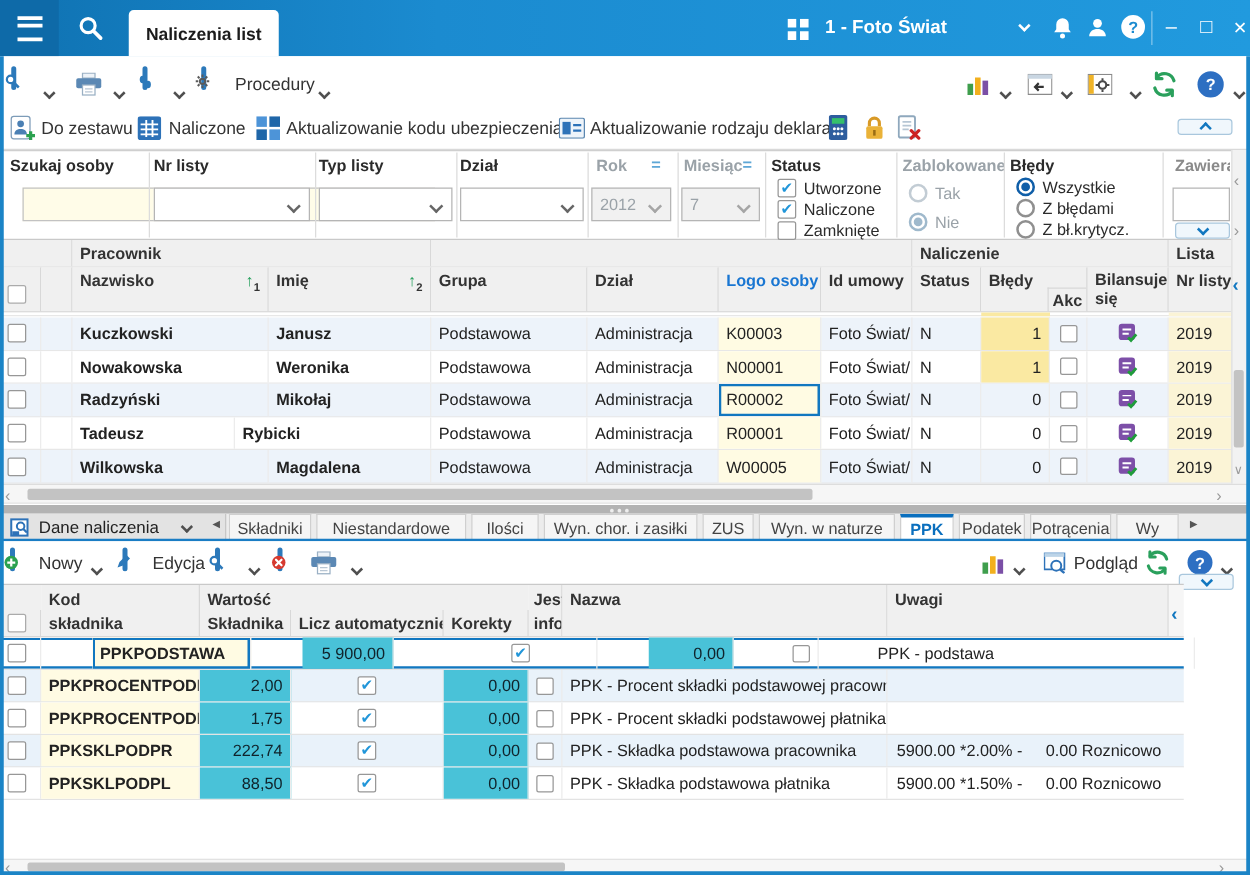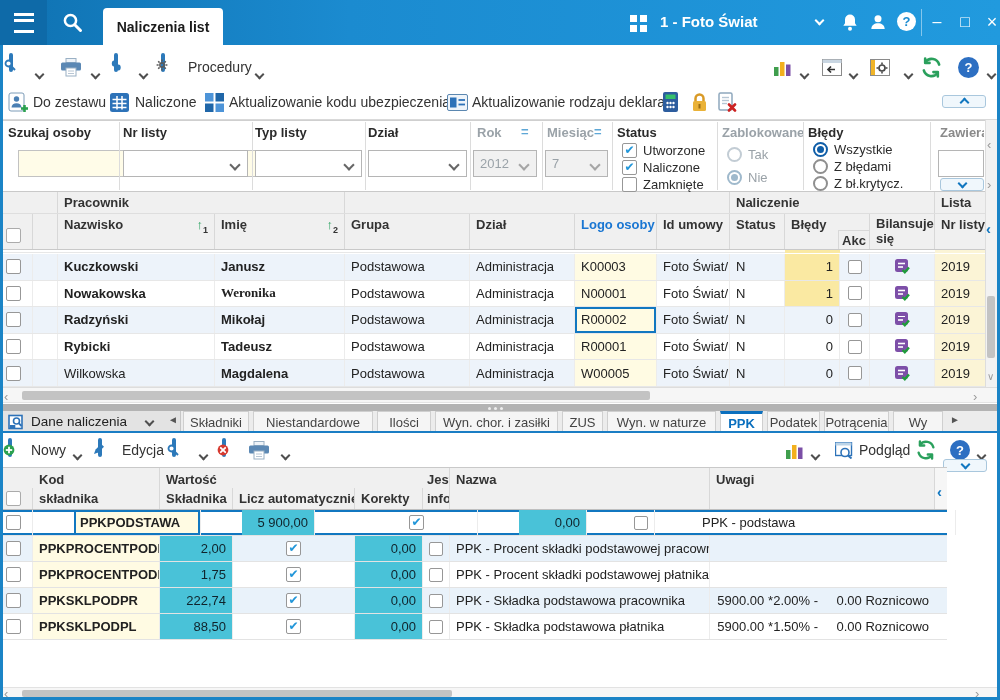--- a/index.html
+++ b/index.html
@@ -457,21 +457,21 @@
         </div>
       <div class="cell cw-lis listy" style="border-right:none;">2019</div>
     </div>
 
     <div class="trow" style="flex:1;">
       <div class="cell cw-chk">
           <span class="cb"></span>
         </div>
         <div class="cell cw-ind"></div>
       <div class="cell cw-naz" style="font-weight:700;">Nowakowska</div>
-      <div class="cell cw-imi" style="font-weight:700;font-family:Liberation Serif, serif;">Weronika</div>
+      <div class="cell cw-imi" style="font-weight:700;">Weronika</div>
       <div class="cell cw-gru">Podstawowa</div>
       <div class="cell cw-dzi">Administracja</div>
       <div class="cell cw-log cream">N00001</div>
       <div class="cell cw-idu">Foto Świat/</div>
       <div class="cell cw-sta">N</div>
       <div class="cell cw-ble warn" style="justify-content:flex-end;">1</div>
       <div class="cell cw-akc" style="justify-content:center;">
           <span class="cb" style="width:14px;height:14px;"></span>
         </div>
       <div class="cell cw-bil" style="justify-content:center;">
@@ -510,22 +510,22 @@
           </svg>
         </div>
       <div class="cell cw-lis listy" style="border-right:none;">2019</div>
     </div>
 
     <div class="trow" style="flex:1;">
       <div class="cell cw-chk">
           <span class="cb"></span>
         </div>
         <div class="cell cw-ind"></div>
+      <div class="cell cw-imi" style="font-weight:700;">Tadeusz</div>
       <div class="cell cw-naz" style="font-weight:700;">Rybicki</div>
-      <div class="cell cw-imi" style="font-weight:700;">Tadeusz</div>
       <div class="cell cw-gru">Podstawowa</div>
       <div class="cell cw-dzi">Administracja</div>
       <div class="cell cw-log cream">R00001</div>
       <div class="cell cw-idu">Foto Świat/</div>
       <div class="cell cw-sta">N</div>
       <div class="cell cw-ble" style="justify-content:flex-end;">0</div>
       <div class="cell cw-akc" style="justify-content:center;">
           <span class="cb" style="width:14px;height:14px;"></span>
         </div>
       <div class="cell cw-bil" style="justify-content:center;">
@@ -537,21 +537,21 @@
           </svg>
         </div>
       <div class="cell cw-lis listy" style="border-right:none;">2019</div>
     </div>
 
     <div class="trow s0" style="flex:1;">
       <div class="cell cw-chk">
           <span class="cb"></span>
         </div>
         <div class="cell cw-ind"></div>
-      <div class="cell cw-naz" style="font-weight:400;">Wilkowska</div>
+      <div class="cell cw-naz" style="font-weight:700;">Wilkowska</div>
       <div class="cell cw-imi" style="font-weight:700;">Magdalena</div>
       <div class="cell cw-gru">Podstawowa</div>
       <div class="cell cw-dzi">Administracja</div>
       <div class="cell cw-log cream">W00005</div>
       <div class="cell cw-idu">Foto Świat/</div>
       <div class="cell cw-sta">N</div>
       <div class="cell cw-ble" style="justify-content:flex-end;">0</div>
       <div class="cell cw-akc" style="justify-content:center;">
           <span class="cb" style="width:14px;height:14px;"></span>
         </div>

